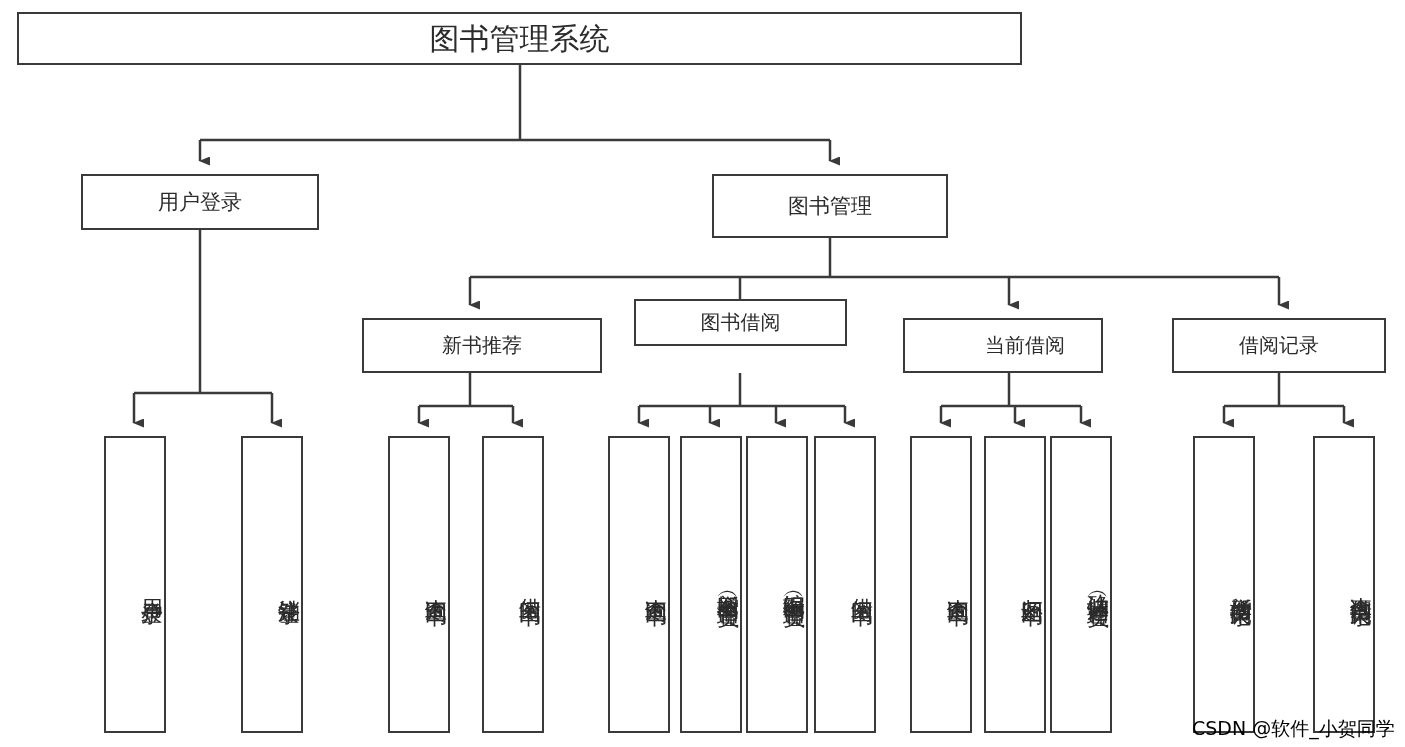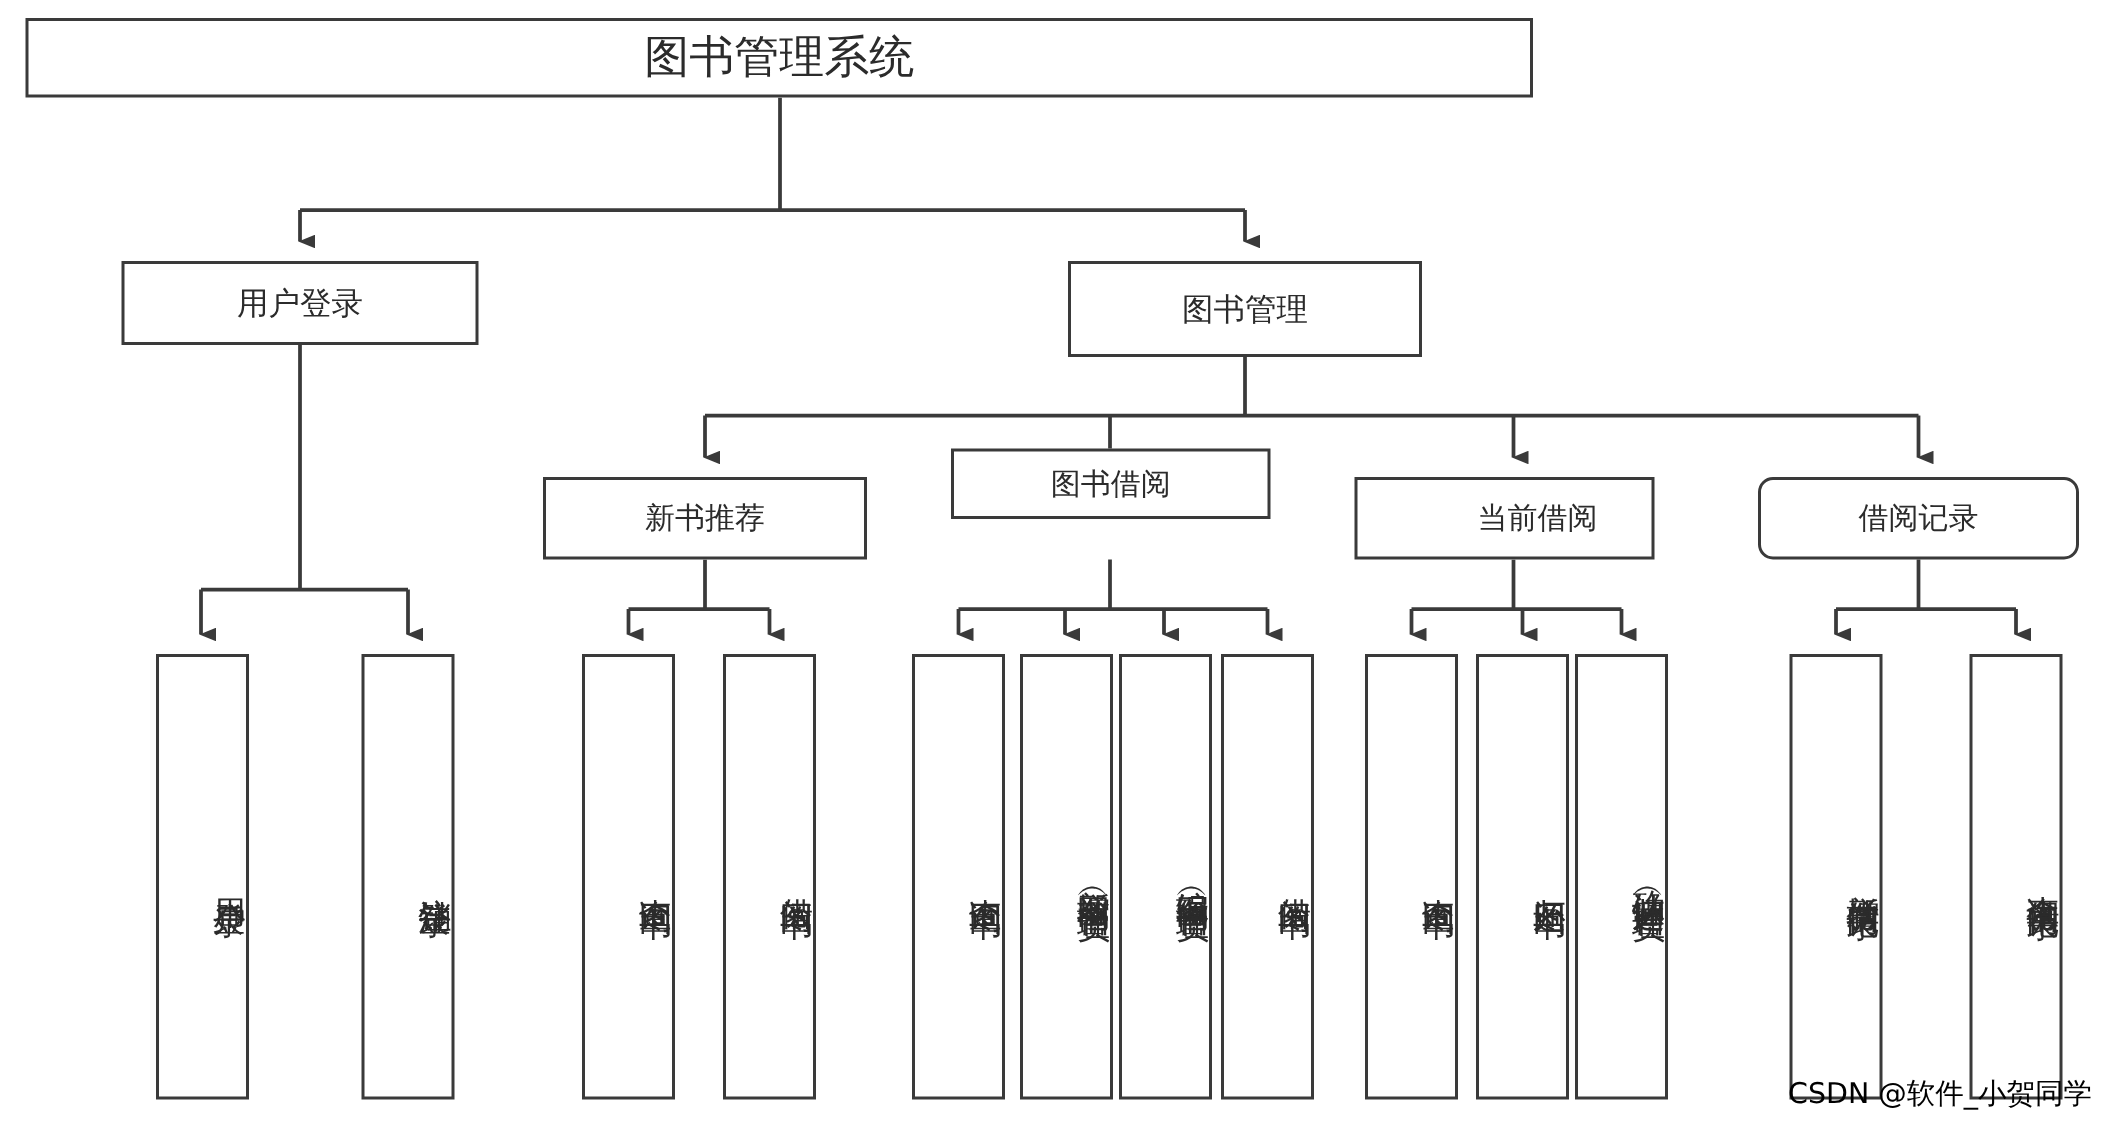--- a/index.html
+++ b/index.html
@@ -122,30 +122,30 @@
       <span>图书管理系统</span>
     </div>
 
   <div class="node lvl1" style="left: 81px; top: 174px; width: 238px; height: 56px;">
       <span>用户登录</span>
     </div>
   <div class="node lvl1" style="left: 712px; top: 174px; width: 236px; height: 64px;">
       <span>图书管理</span>
     </div>
 
-  <div class="node lvl2" style="left: 362px; top: 318px; width: 216px; height: 55px;">
+  <div class="node lvl2" style="left: 362px; top: 318px; width: 240px; height: 55px;">
       <span>新书推荐</span>
     </div>
   <div class="node lvl2" style="left: 634px; top: 299px; width: 213px; height: 47px;">
       <span>图书借阅</span>
     </div>
   <div class="node lvl2" style="left: 903px; top: 318px; width: 200px; height: 55px; padding-left: 44px;">
       <span>当前借阅</span>
     </div>
-  <div class="node lvl2" style="left: 1172px; top: 318px; width: 214px; height: 55px; border-radius: 10px;">
+  <div class="node lvl2" style="left: 1172px; top: 318px; width: 214px; height: 55px;">
       <span>借阅记录</span>
     </div>
 
   <div class="node leaf" style="left: 104px; top: 436px; width: 62px; height: 297px;">
       <span>用户登录</span>
     </div>
   <div class="node leaf" style="left: 241px; top: 436px; width: 62px; height: 297px;">
       <span>注销登录</span>
     </div>
   <div class="node leaf" style="left: 388px; top: 436px; width: 62px; height: 297px;">

